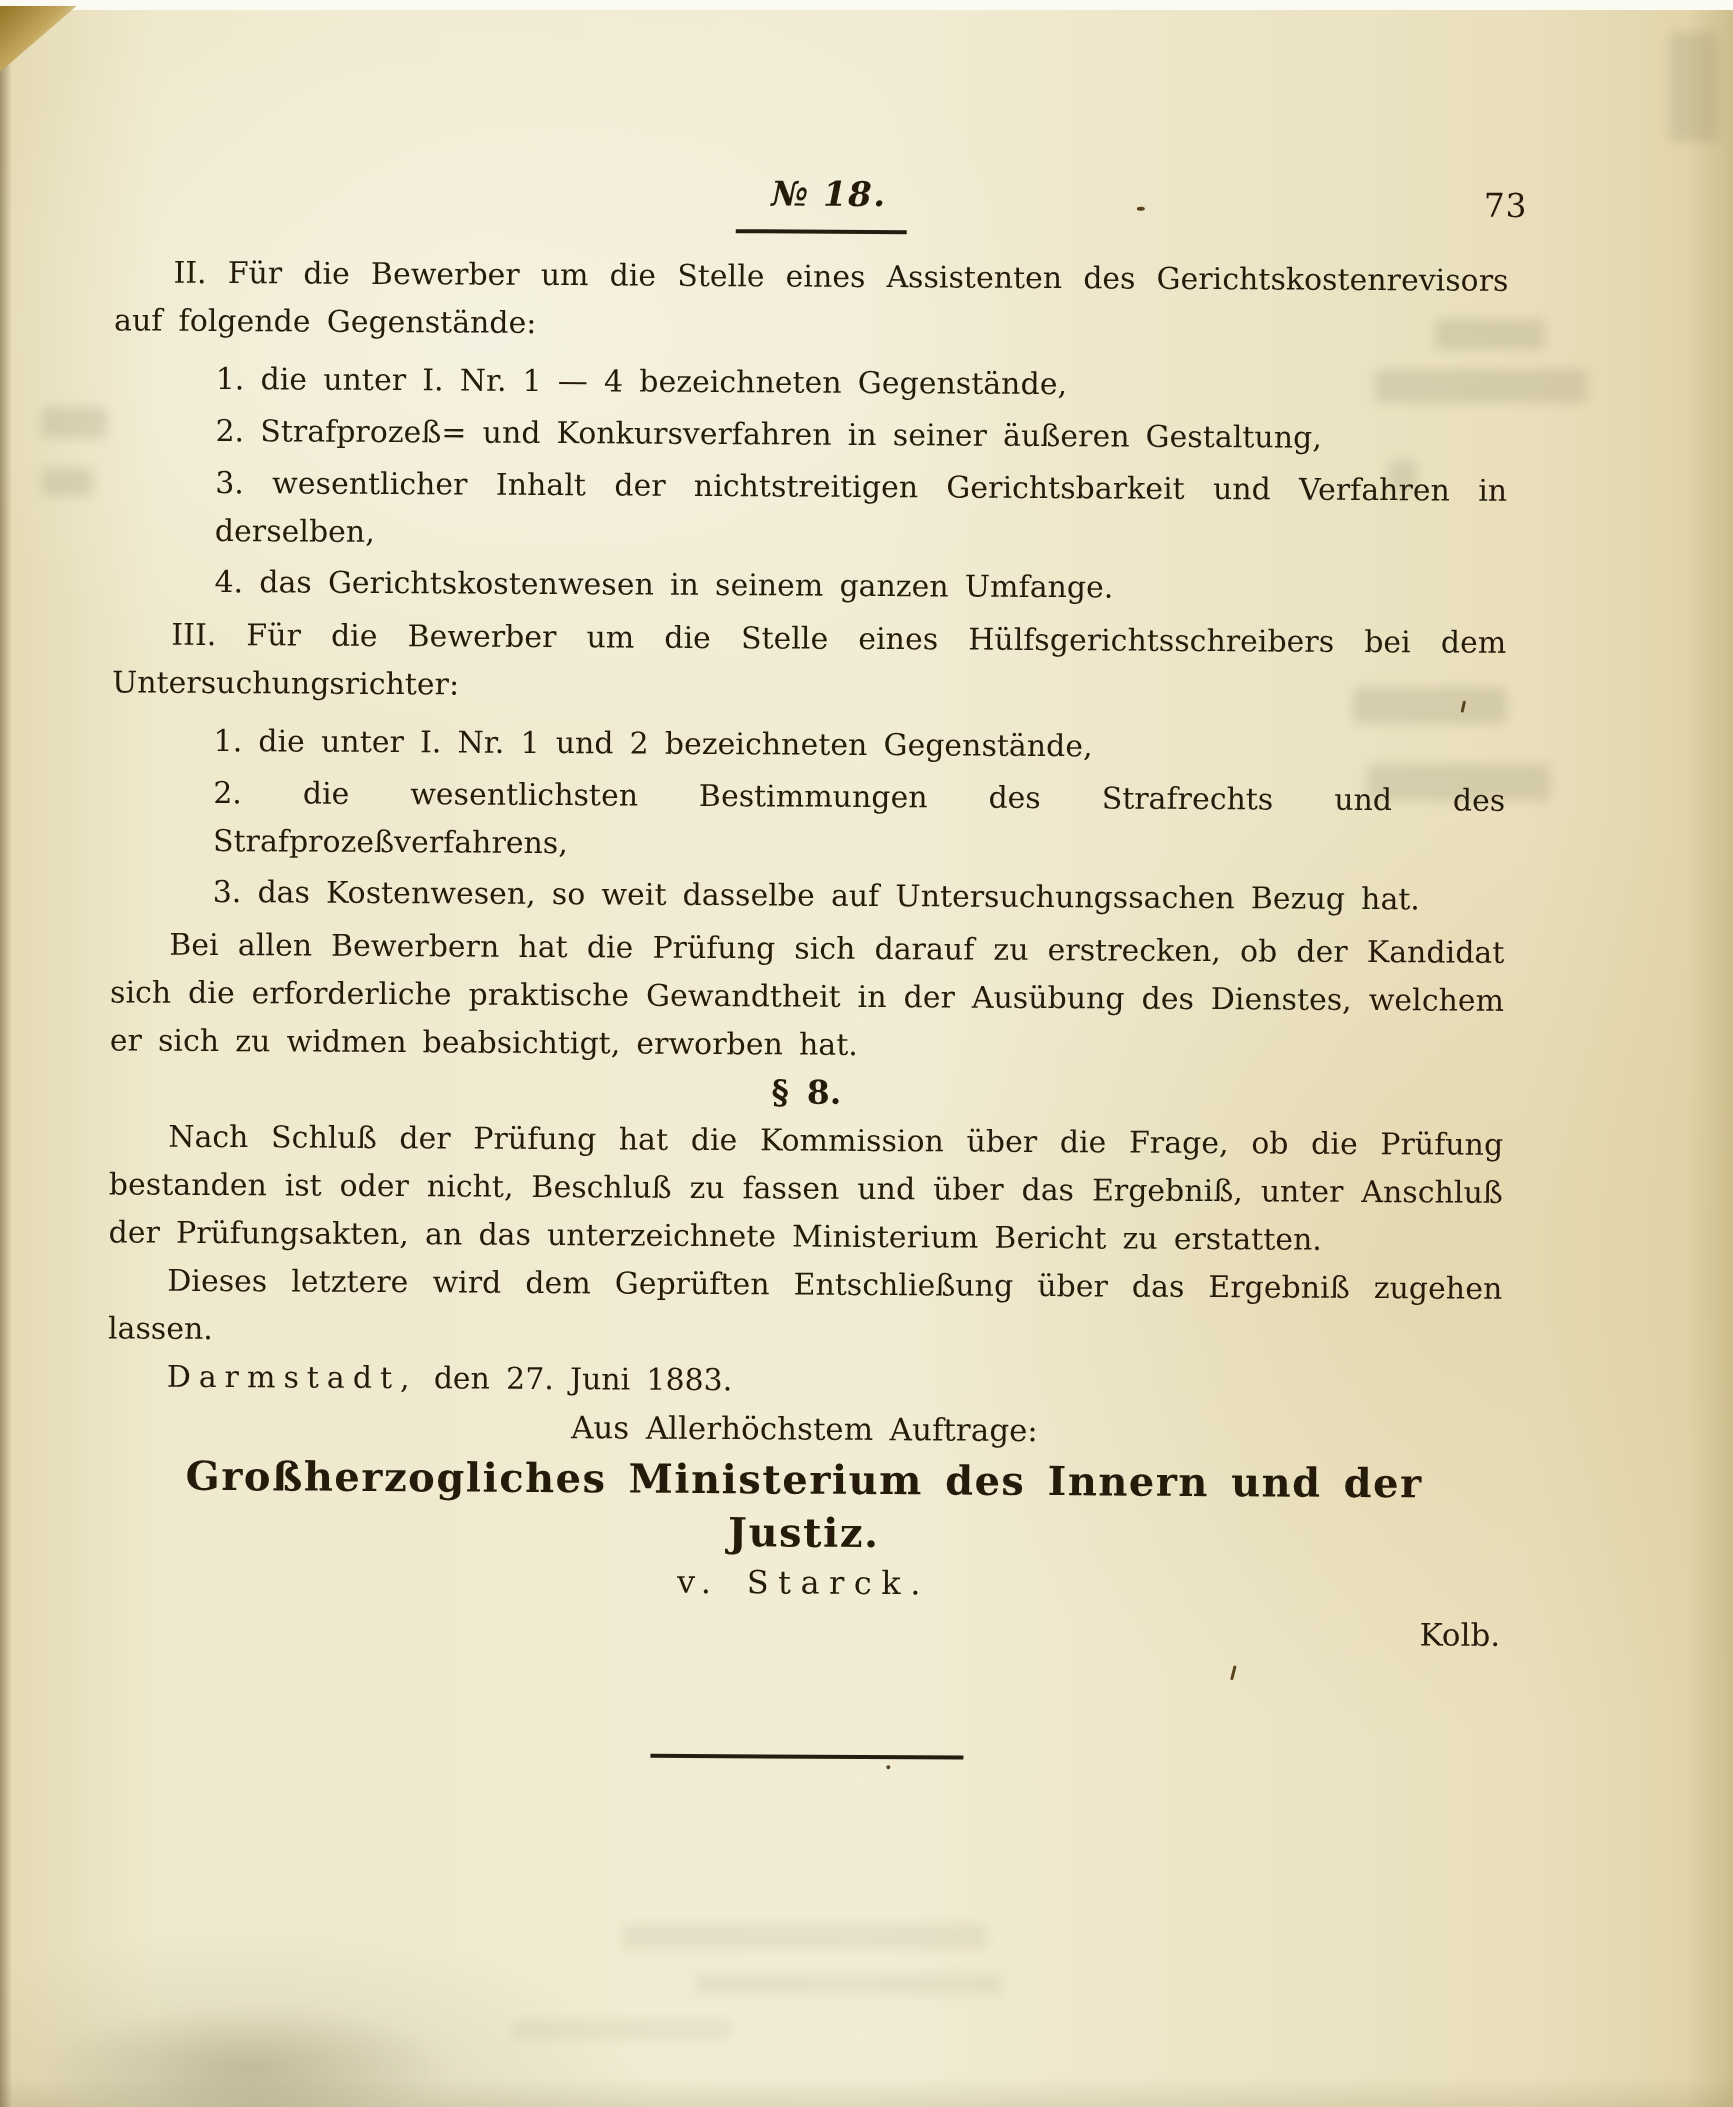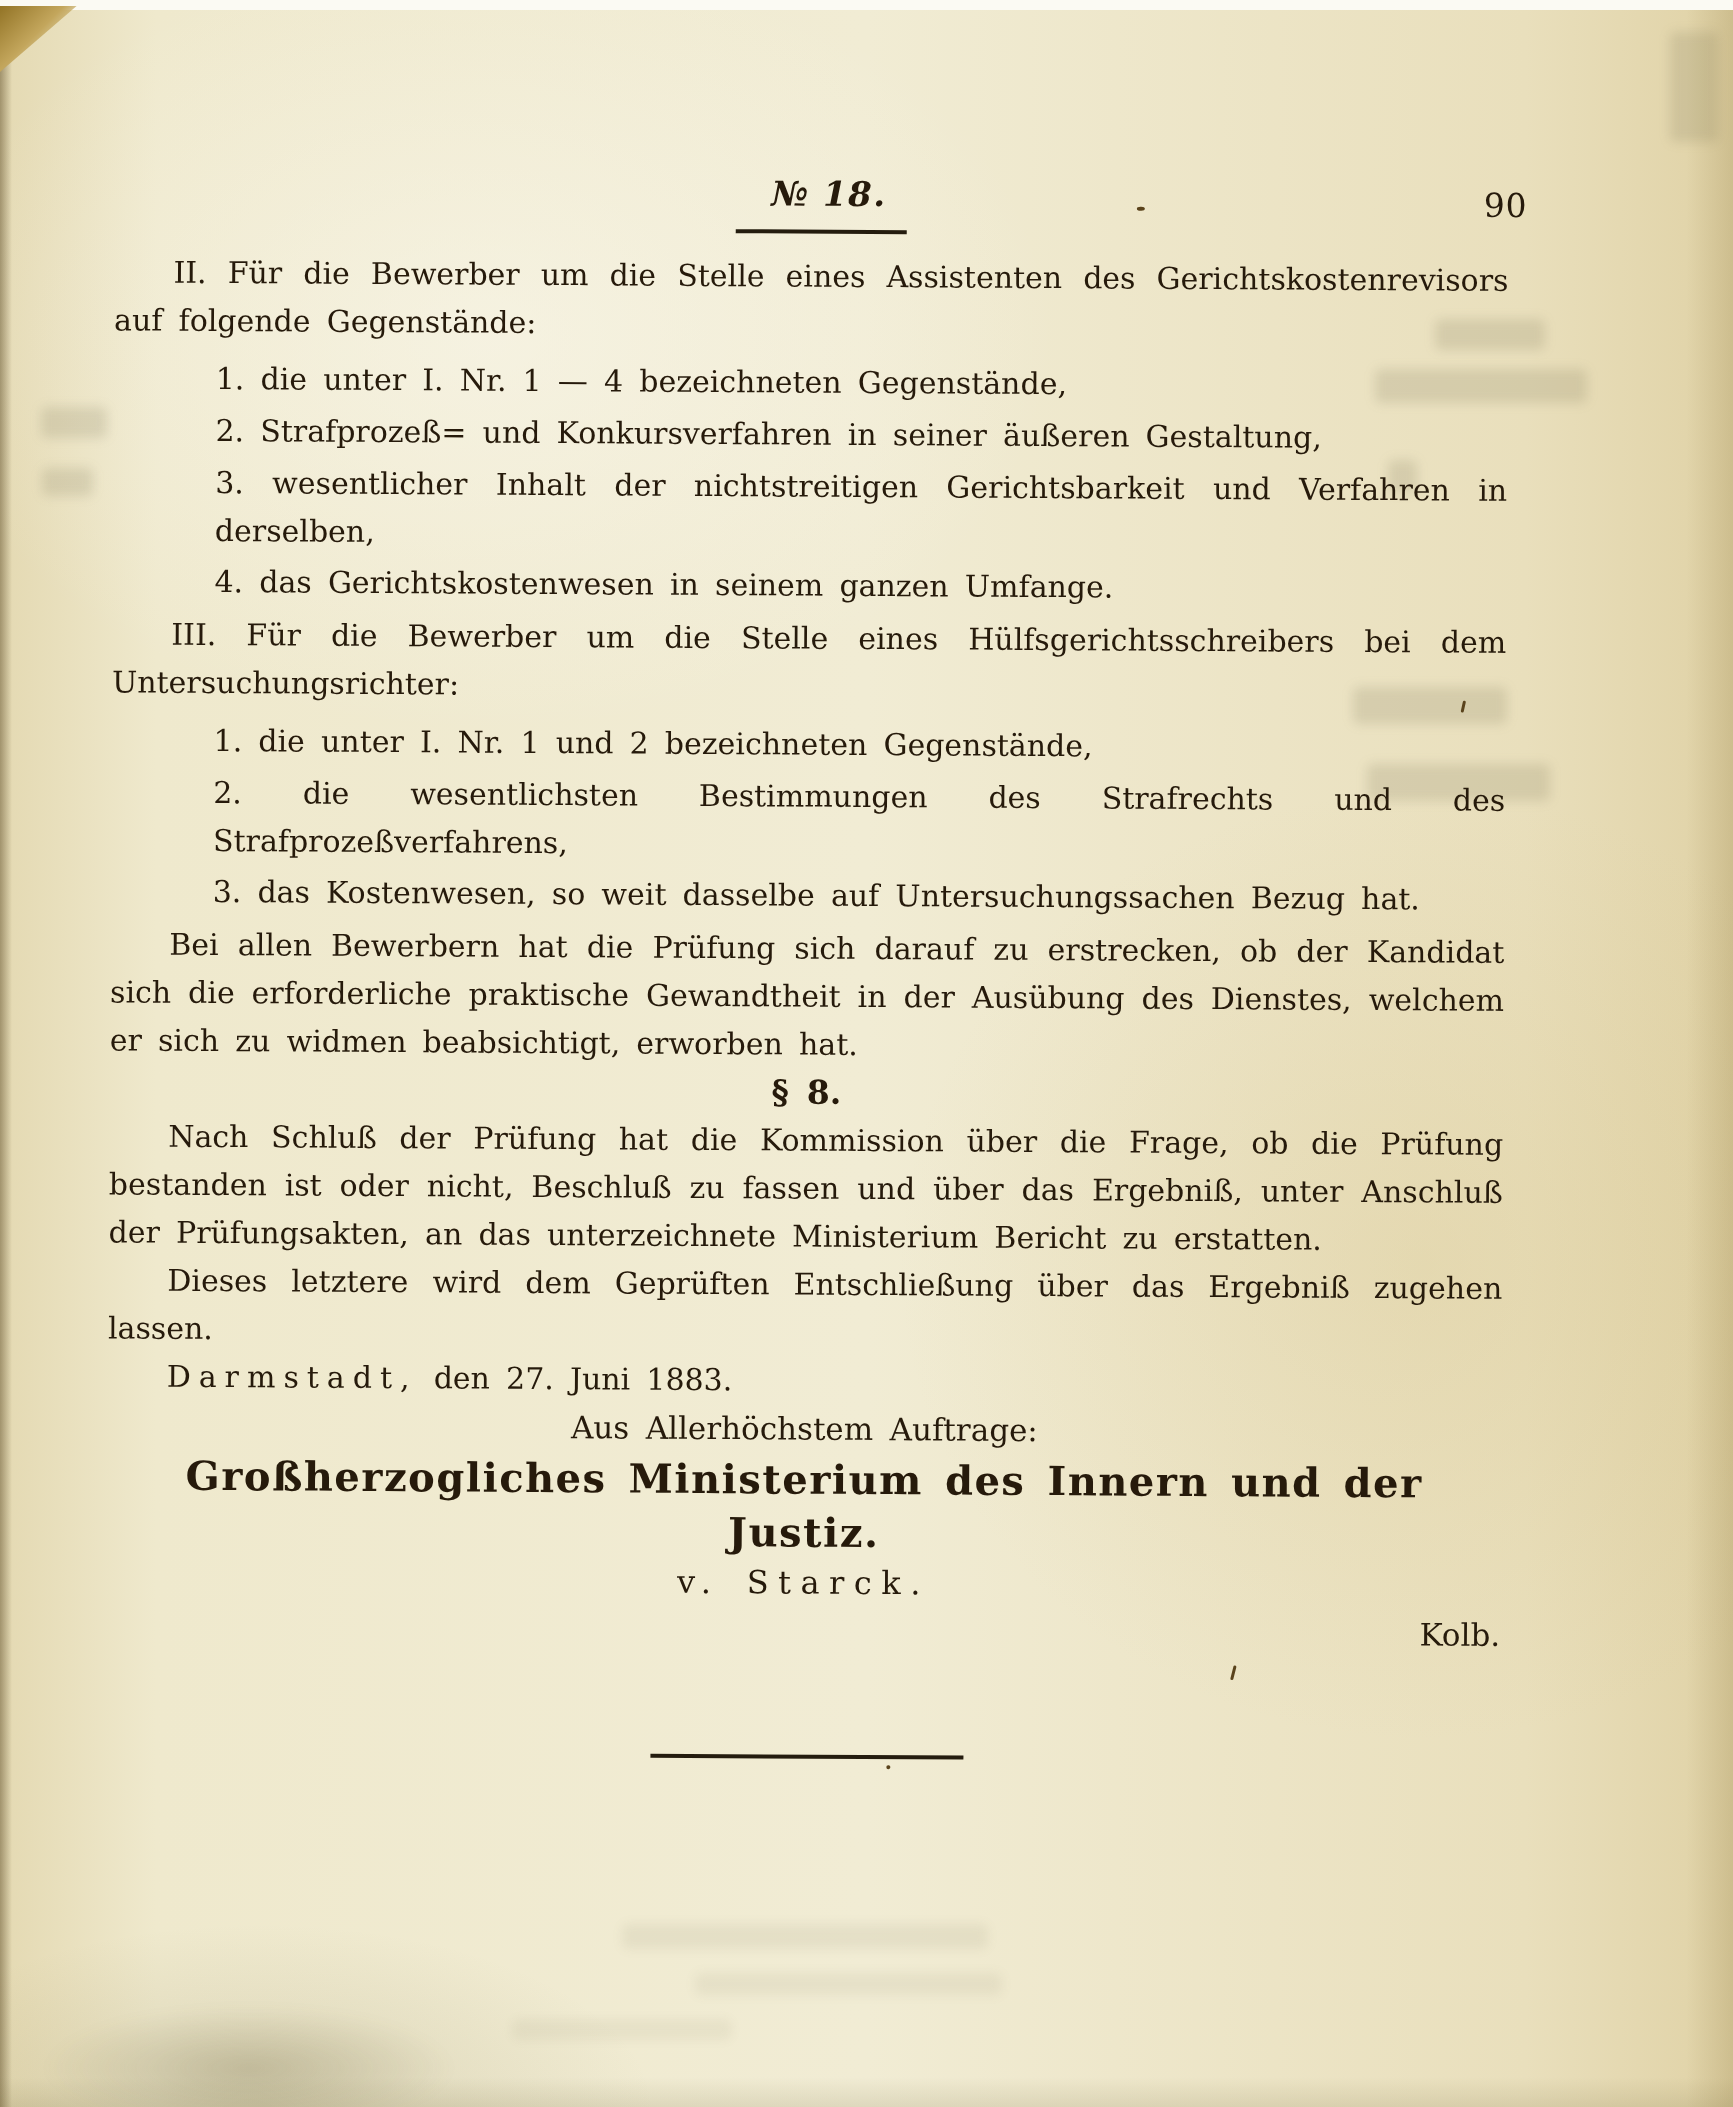--- a/index.html
+++ b/index.html
@@ -82,21 +82,21 @@
 <div class="artifact bleed" style="left:42px; top:468px; width:51px; height:28px;"></div>
 <div class="artifact bleed" style="left:1670px; top:32px; width:48px; height:110px;"></div>
 <div class="artifact bleed" style="left:622px; top:1924px; width:366px; height:25px; opacity:.55;"></div>
 <div class="artifact bleed" style="left:695px; top:1973px; width:307px; height:22px; opacity:.5;"></div>
 <div class="artifact bleed" style="left:512px; top:2019px; width:220px; height:20.5px; opacity:.45;"></div>
 
 <div class="print-block">
 
   <div class="issue-label">№ 18.</div>
   <div class="issue-underline"></div>
-  <div class="page-number">90</div>
+  <div class="page-number">73</div>
 
   <div class="content">
 
     <p class="para">II. Für die Bewerber um die Stelle eines Assistenten des Gerichtskostenrevisors auf folgende Gegenstände:</p>
 
     <div class="list-wrap">
       <ul class="doc-list">
         <li>1. die unter I. Nr. 1 — 4 bezeichneten Gegenstände,</li>
         <li>2. Strafprozeß= und Konkursverfahren in seiner äußeren Gestaltung,</li>
         <li>3. wesentlicher Inhalt der nichtstreitigen Gerichtsbarkeit und Verfahren in derselben,</li>

